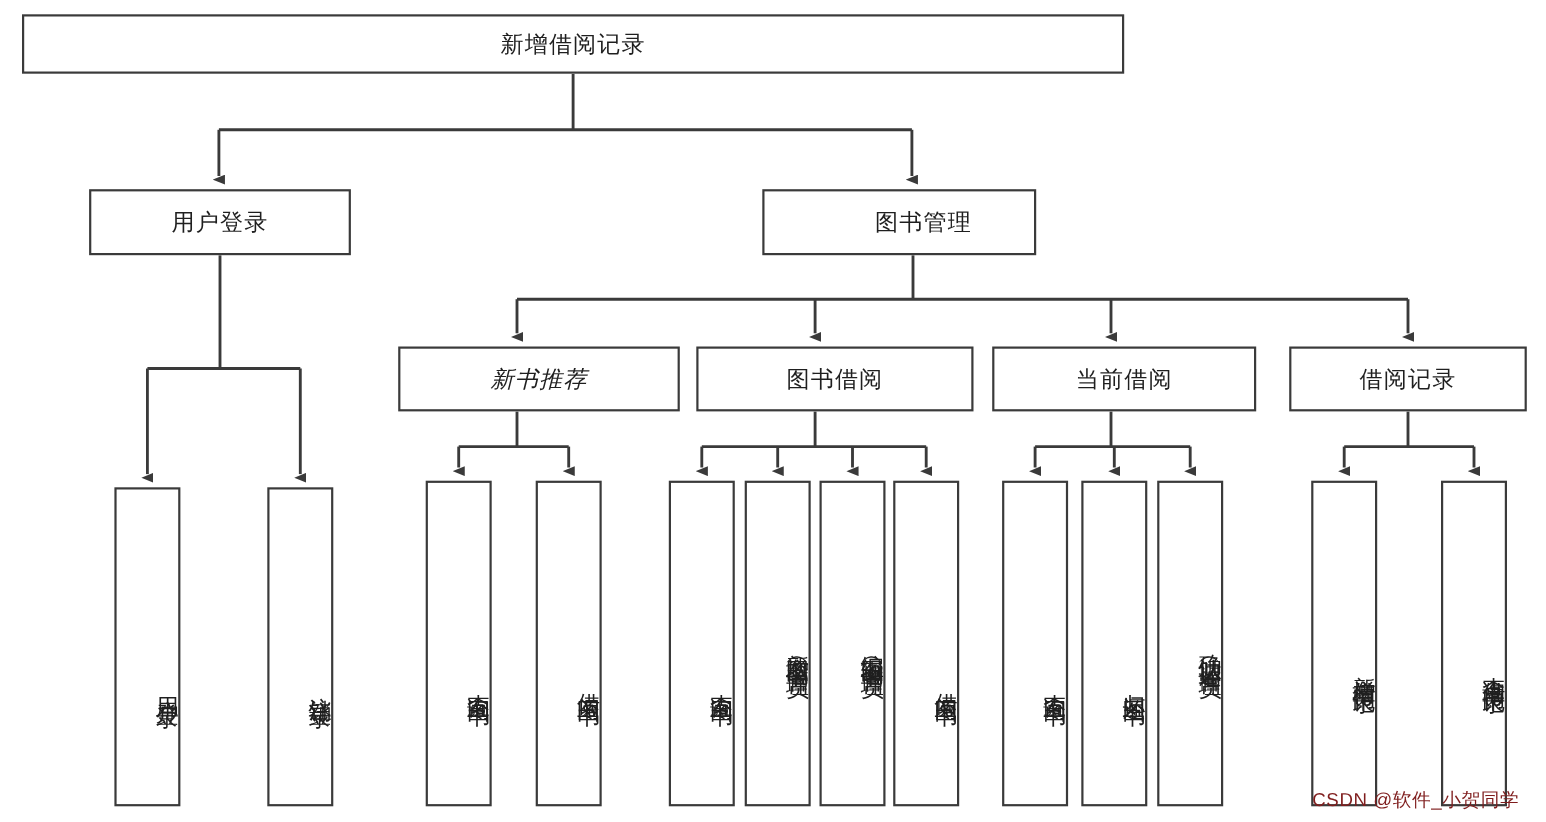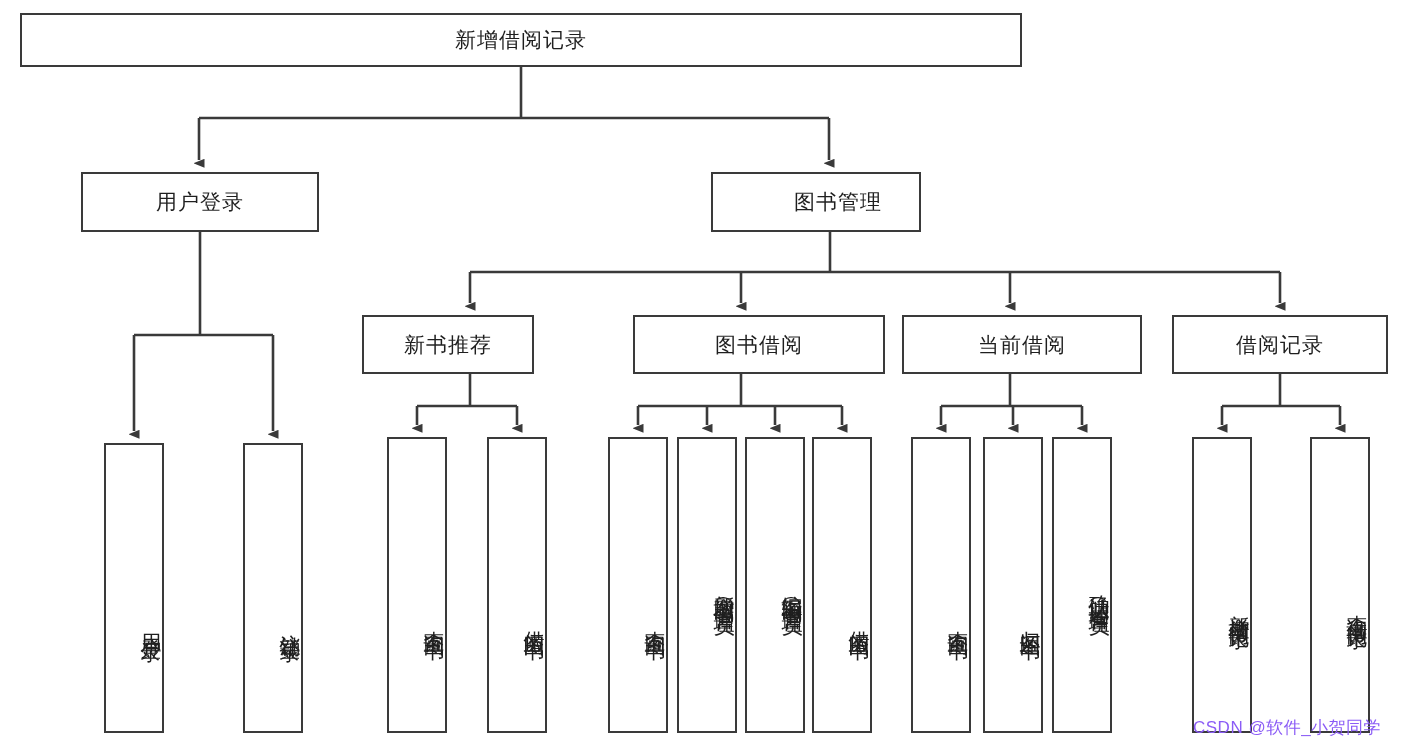--- a/index.html
+++ b/index.html
@@ -62,21 +62,21 @@
     top: 0;
     width: 1405px;
     height: 747px;
     pointer-events: none;
   }
   .watermark {
     position: absolute;
     left: 1193px;
     top: 716px;
     font-size: 17px;
-    color: #8b5cf6;
+    color: #7f1d1d;
     white-space: nowrap;
     letter-spacing: 0.5px;
   }
 </style>
 </head>
 <body>
 
 <div id="canvas">
 
   <svg id="edges" viewBox="0 0 1405 747" xmlns="http://www.w3.org/2000/svg">
@@ -129,25 +129,25 @@
     </g>
   </svg>
 
   <div class="node horiz" id="n-root" style="left: 20px; top: 13px; width: 1002px; height: 54px;">
     <span>新增借阅记录</span>
   </div>
 
   <div class="node horiz" id="n-l2-0" style="left: 81px; top: 172px; width: 238px; height: 60px;">
     <span>用户登录</span>
   </div>
-  <div class="node horiz" id="n-l2-1" style="left: 711px; top: 172px; width: 210px; height: 60px; padding-left: 44px;">
+  <div class="node horiz" id="n-l2-1" style="left: 693px; top: 172px; width: 249px; height: 60px; padding-left: 44px;">
     <span>图书管理</span>
   </div>
 
-  <div class="node horiz" id="n-l3-0" style="left: 362px; top: 315px; width: 172px; height: 59px;">
+  <div class="node horiz" id="n-l3-0" style="left: 362px; top: 315px; width: 256px; height: 59px; font-style: italic;">
     <span>新书推荐</span>
   </div>
   <div class="node horiz" id="n-l3-1" style="left: 633px; top: 315px; width: 252px; height: 59px;">
     <span>图书借阅</span>
   </div>
   <div class="node horiz" id="n-l3-2" style="left: 902px; top: 315px; width: 240px; height: 59px;">
     <span>当前借阅</span>
   </div>
   <div class="node horiz" id="n-l3-3" style="left: 1172px; top: 315px; width: 216px; height: 59px;">
     <span>借阅记录</span>

